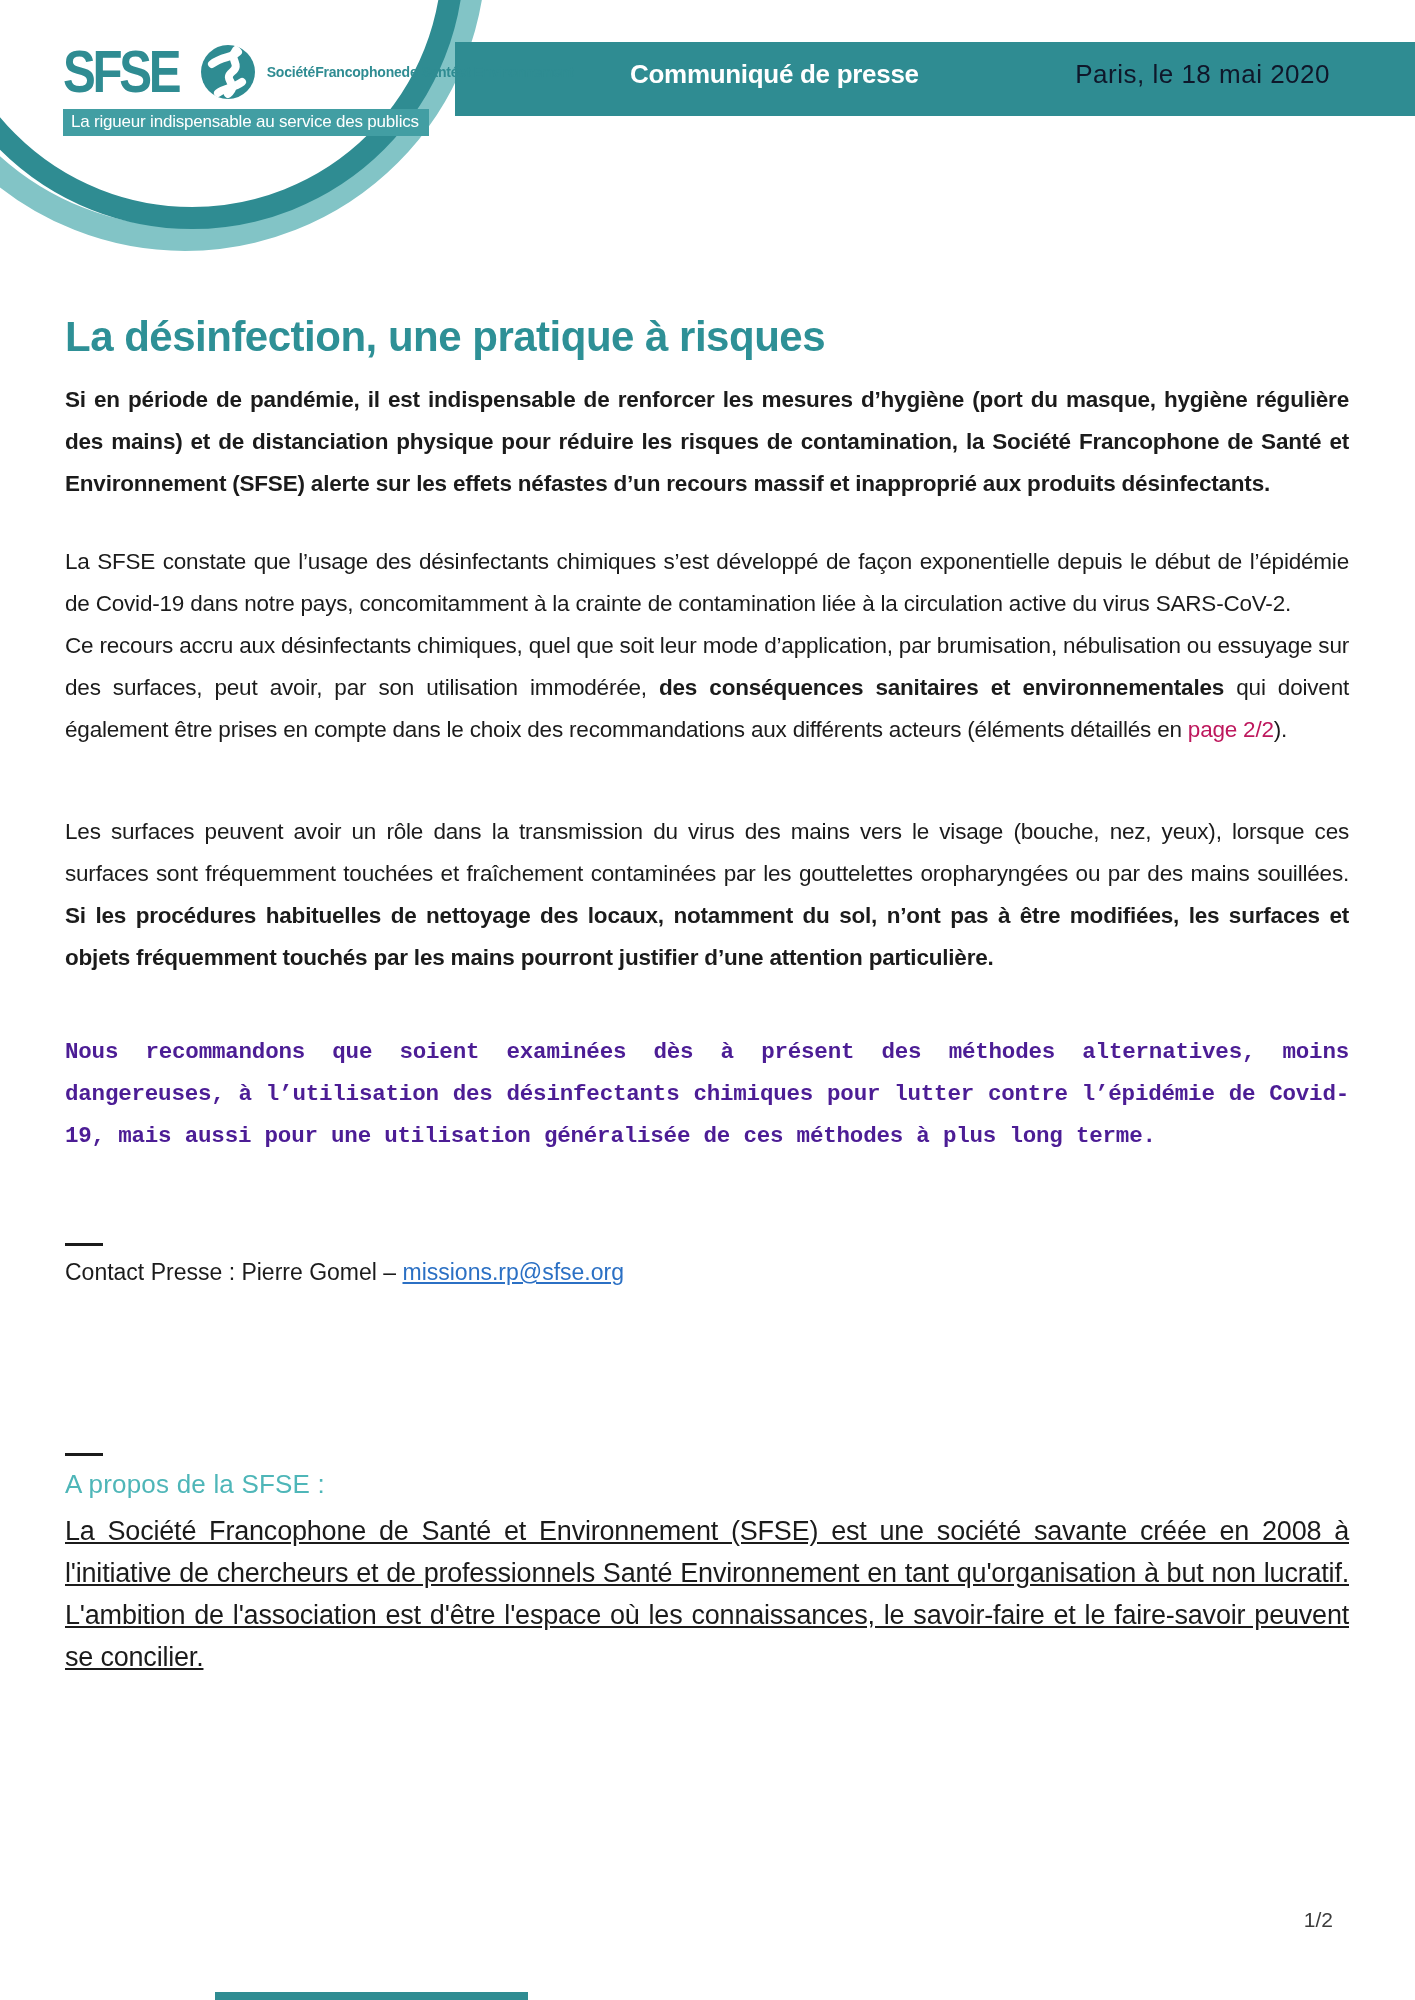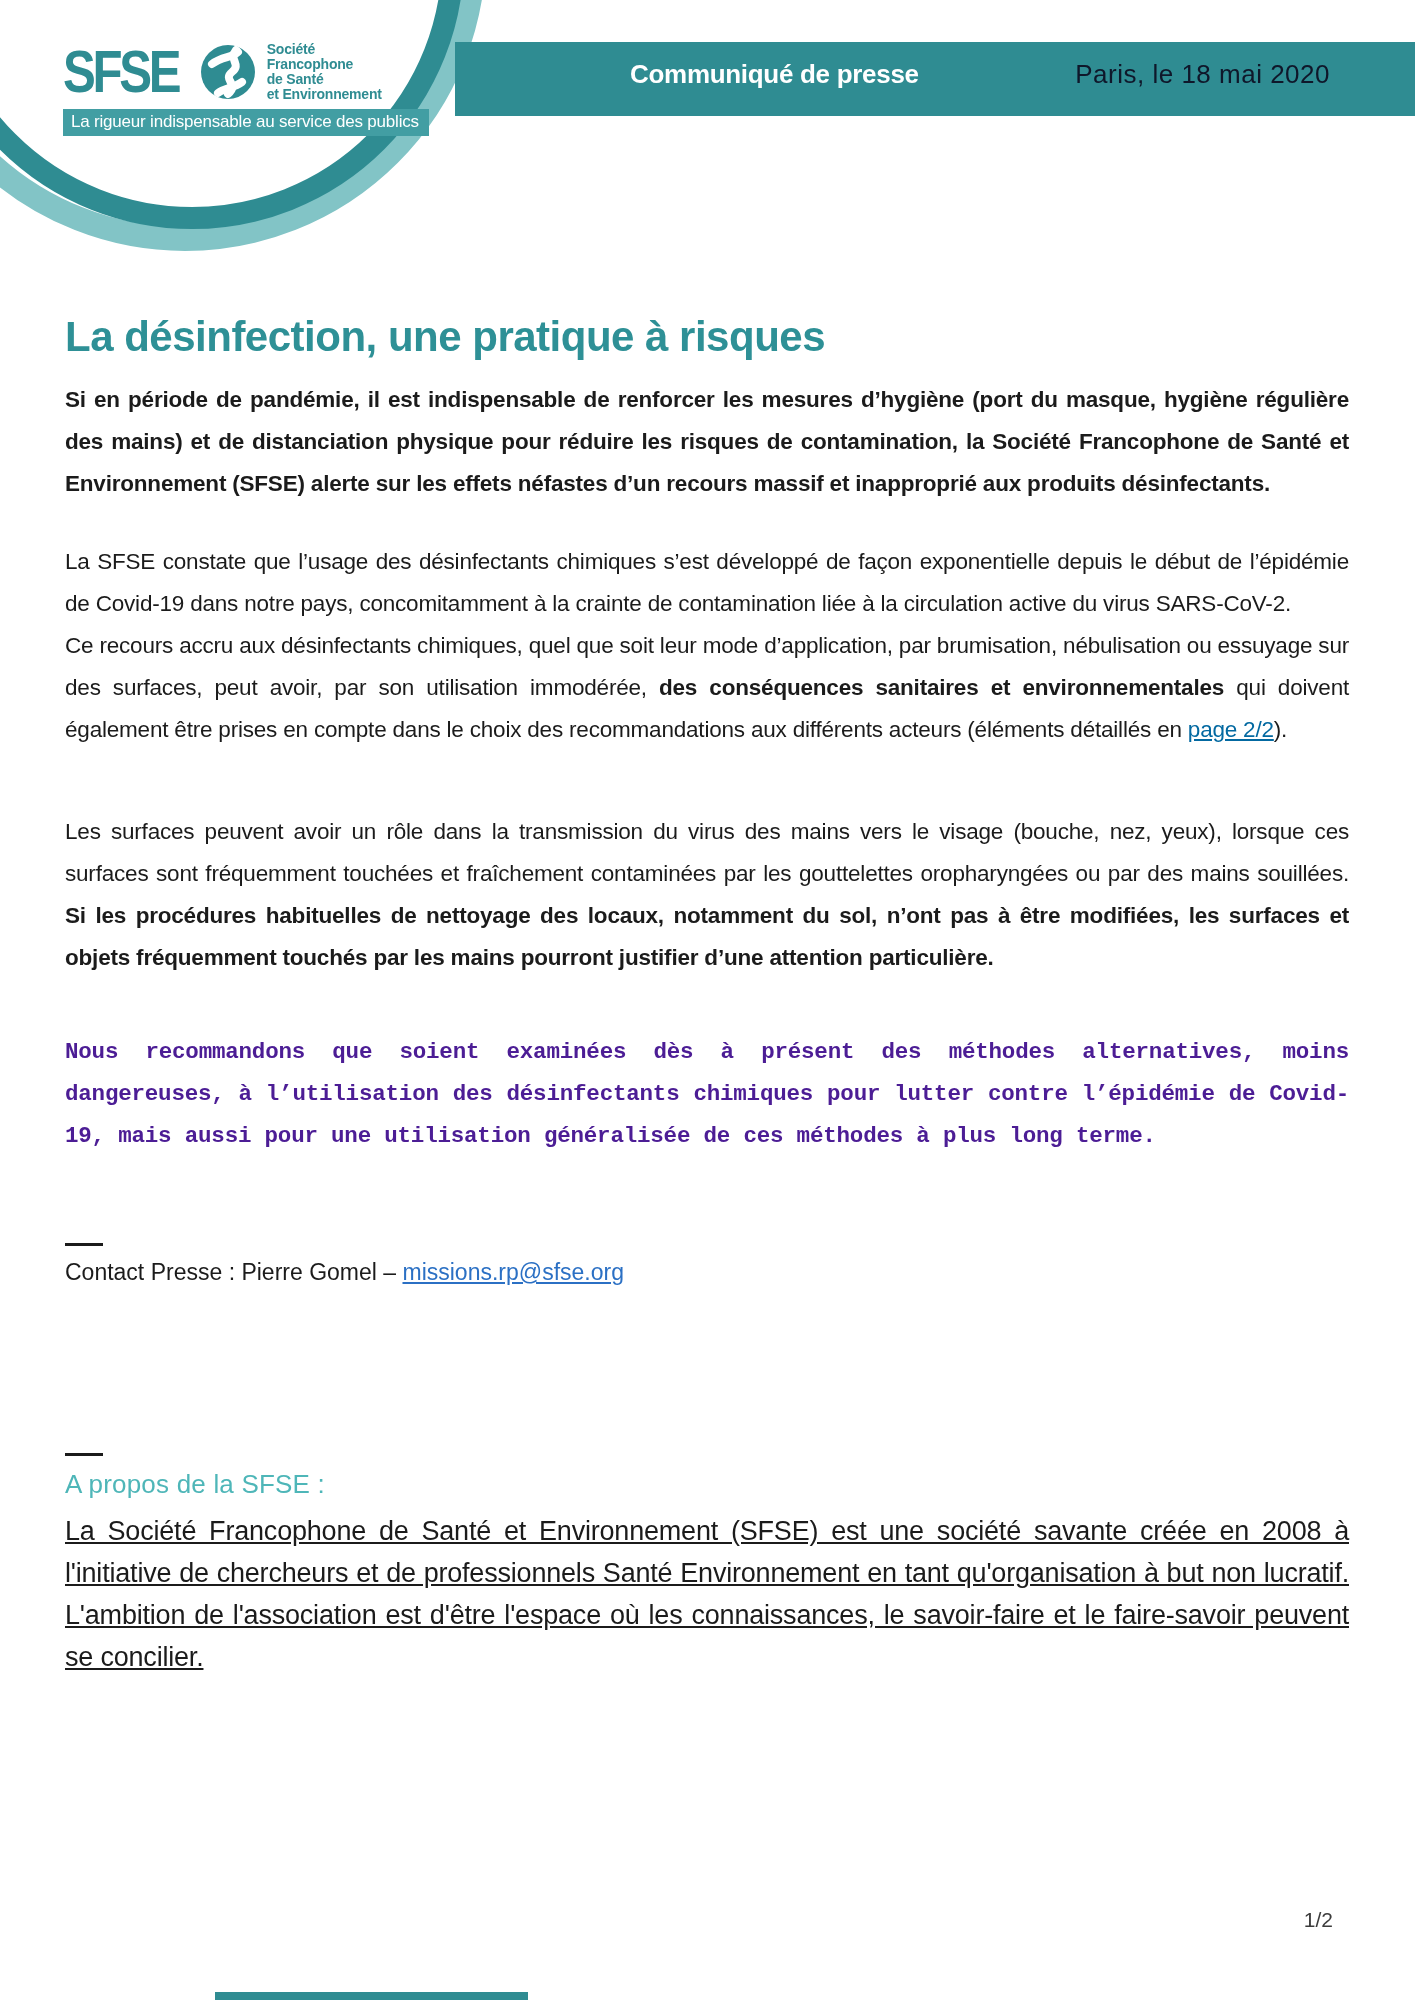--- a/index.html
+++ b/index.html
@@ -20,42 +20,42 @@
     position:absolute;right:85px;top:0;height:65px;display:flex;align-items:center;
     color:#0f172a;font-size:26px;font-weight:300;letter-spacing:0.5px;
   }
   .logo{position:absolute;left:63px;top:14px;}
   .logo-row{display:flex;align-items:center;margin-top:28px;}
   .logo-acronym{
     color:#2f8c92;font-size:60px;font-weight:bold;letter-spacing:-4px;line-height:1;
     transform:scaleX(0.82);transform-origin:left center;
   }
   .logo-mark{margin-left:-6px;margin-right:9px;}
-  .logo-name{display:flex;flex-direction:column;justify-content:center;}
+  .logo-name{display:flex;flex-direction:row;justify-content:center;}
   .logo-name span{
     color:#2f8c92;font-size:14px;font-weight:bold;line-height:15px;letter-spacing:-0.2px;
   }
   .logo-tagline{
     display:inline-block;margin-top:7px;background:#429ea3;color:#ffffff;
     font-size:17px;letter-spacing:-0.2px;padding:3px 10px 4px 8px;
   }
   
   .content{position:absolute;left:65px;right:66px;top:313px;}
   h1.doc-title{
     margin:0;color:#2e9096;font-size:42px;font-weight:bold;letter-spacing:-0.5px;line-height:1.15;
   }
   .para{
     font-size:22.5px;line-height:42px;text-align:justify;letter-spacing:-0.2px;margin:0;
   }
   .para.lead{font-weight:bold;margin-top:18px;}
   .para.body-2{margin-top:36px;}
   .para.body-3{margin-top:60px;}
   .para.recommend{margin-top:52px;color:#4c1d95;font-weight:bold;font-family:Liberation Mono, monospace;}
   .run-bold{font-weight:bold;}
-  .run-link-mauve{color:#0369a1;text-decoration:underline;}
+  .run-link-mauve{color:#be185d;}
   .run-link-blue{color:#2b70c4;text-decoration:underline;}
   .section-divider{width:38px;height:3px;background:#1b1b1b;}
   .contact-block{position:absolute;left:65px;top:1243px;}
   .contact-line{margin-top:13px;font-size:23px;}
   .about-block{position:absolute;left:65px;right:66px;top:1453px;}
   .about-heading{margin-top:13px;color:#4eb6b8;font-size:26px;letter-spacing:0.2px;}
   .about-para{margin-top:10px;font-size:27px;line-height:42px;text-align:justify;letter-spacing:-0.2px;text-decoration:underline;}
   .page-number{position:absolute;top:1908px;right:82px;font-size:21px;color:#3c3c3c;}
   .footer-accent{position:absolute;left:215px;bottom:0;width:313px;height:8px;background:#2f8c92;}
 </style>

